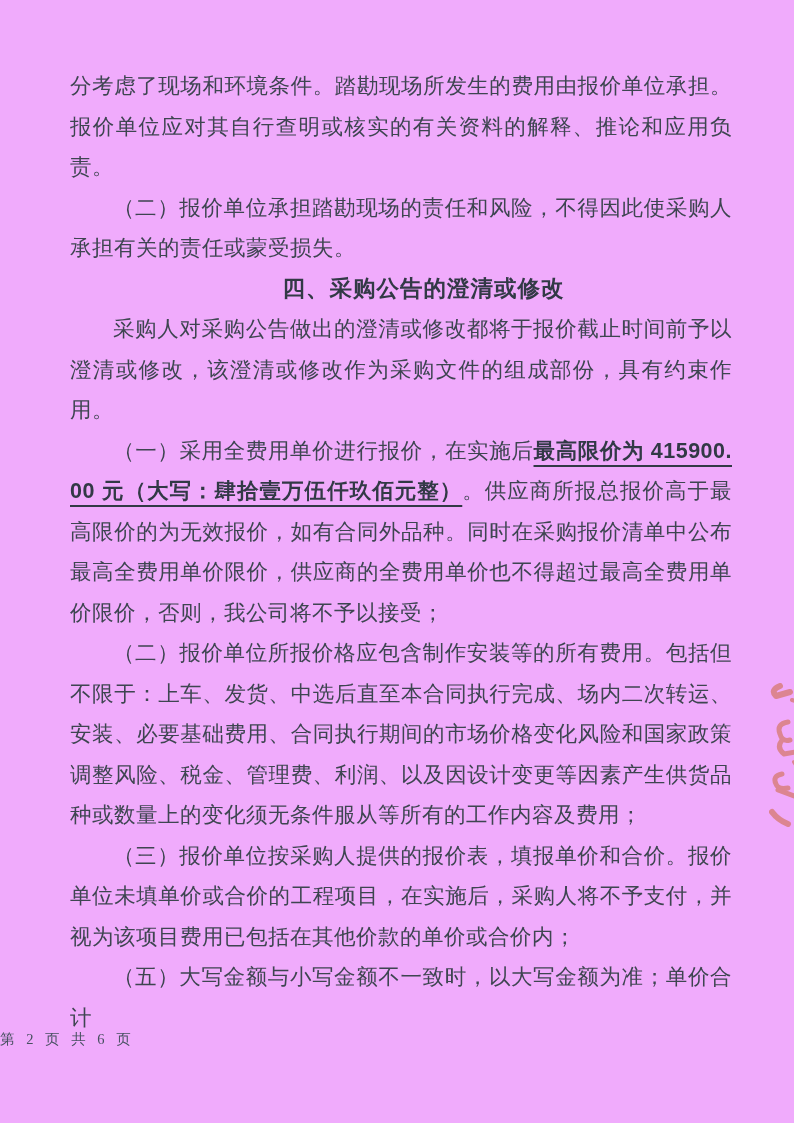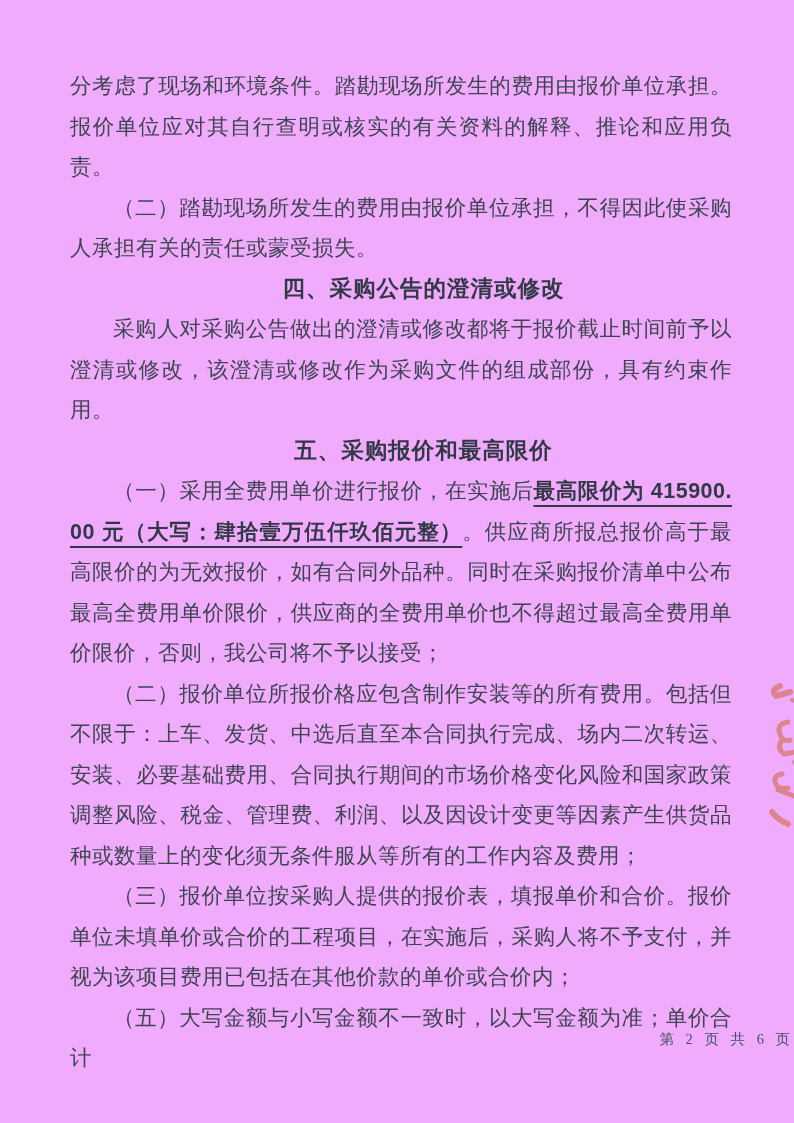--- a/index.html
+++ b/index.html
@@ -53,21 +53,21 @@
     color: #323946;
     text-decoration: underline;
     text-decoration-thickness: 2px;
     text-underline-offset: 7px;
   }
   .page-footer {
     position: absolute;
     left: 0;
     right: 0;
     top: 1030px;
-    text-align: right;
+    text-align: left;
     font-size: 14.5px;
     letter-spacing: 4px;
     color: #465060;
   }
   .red-seal {
     position: absolute;
     right: -6px;
     top: 678px;
     width: 48px;
     height: 158px;
@@ -77,27 +77,26 @@
 </style>
 </head>
 <body>
 
 <div class="page">
 
   <div class="body-text">
 
     <p class="para no-indent">分考虑了现场和环境条件。踏勘现场所发生的费用由报价单位承担。报价单位应对其自行查明或核实的有关资料的解释、推论和应用负责。</p>
 
-    <p class="para">（二）踏勘现场所发生的费用由报价单位承担，不得因此使采购人承担有关的责任或蒙受损失。</p>
+    <p class="para">（二）报价单位承担踏勘现场的责任和风险，不得因此使采购人承担有关的责任或蒙受损失。</p>
 
     <h2 class="heading">四、采购公告的澄清或修改</h2>
 
     <p class="para">采购人对采购公告做出的澄清或修改都将于报价截止时间前予以澄清或修改，该澄清或修改作为采购文件的组成部份，具有约束作用。</p>
 
-    <h2 class="heading">五、采购报价和最高限价</h2>
 
     <p class="para"><span>（一）采用全费用单价进行报价，在实施后</span><span class="amount-strong">最高限价为 415900.00 元（大写：肆拾壹万伍仟玖佰元整）</span><span>。供应商所报总报价高于最高限价的为无效报价，如有合同外品种。同时在采购报价清单中公布最高全费用单价限价，供应商的全费用单价也不得超过最高全费用单价限价，否则，我公司将不予以接受；</span></p>
 
     <p class="para">（二）报价单位所报价格应包含制作安装等的所有费用。包括但不限于：上车、发货、中选后直至本合同执行完成、场内二次转运、安装、必要基础费用、合同执行期间的市场价格变化风险和国家政策调整风险、税金、管理费、利润、以及因设计变更等因素产生供货品种或数量上的变化须无条件服从等所有的工作内容及费用；</p>
 
     <p class="para">（三）报价单位按采购人提供的报价表，填报单价和合价。报价单位未填单价或合价的工程项目，在实施后，采购人将不予支付，并视为该项目费用已包括在其他价款的单价或合价内；</p>
 
 
     <p class="para">（五）大写金额与小写金额不一致时，以大写金额为准；单价合计</p>
 

